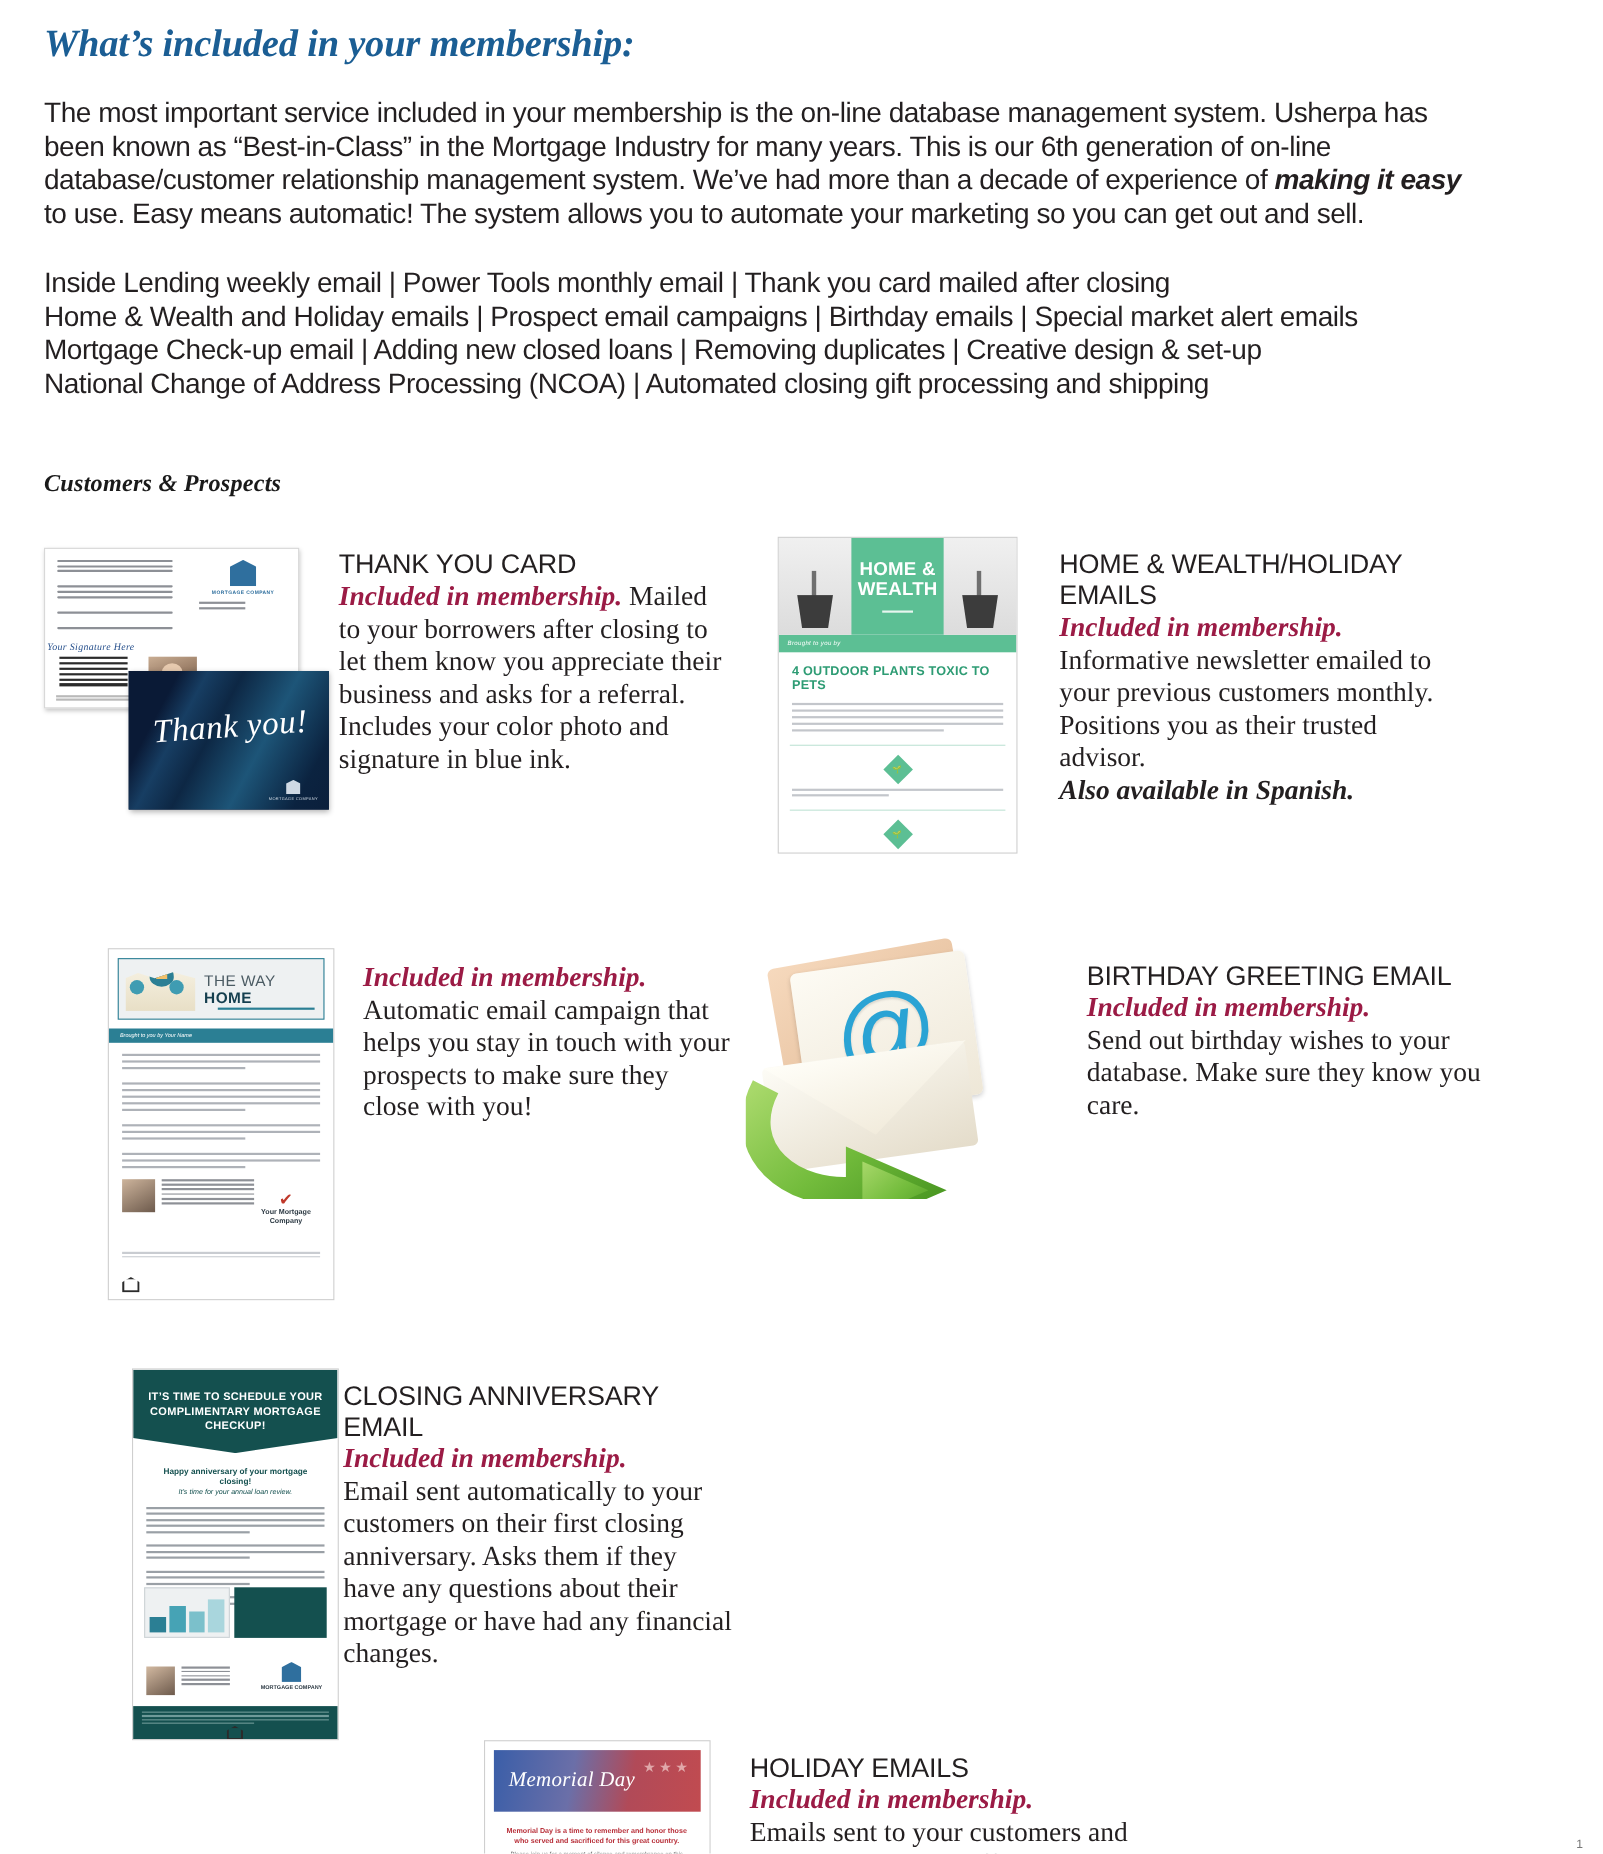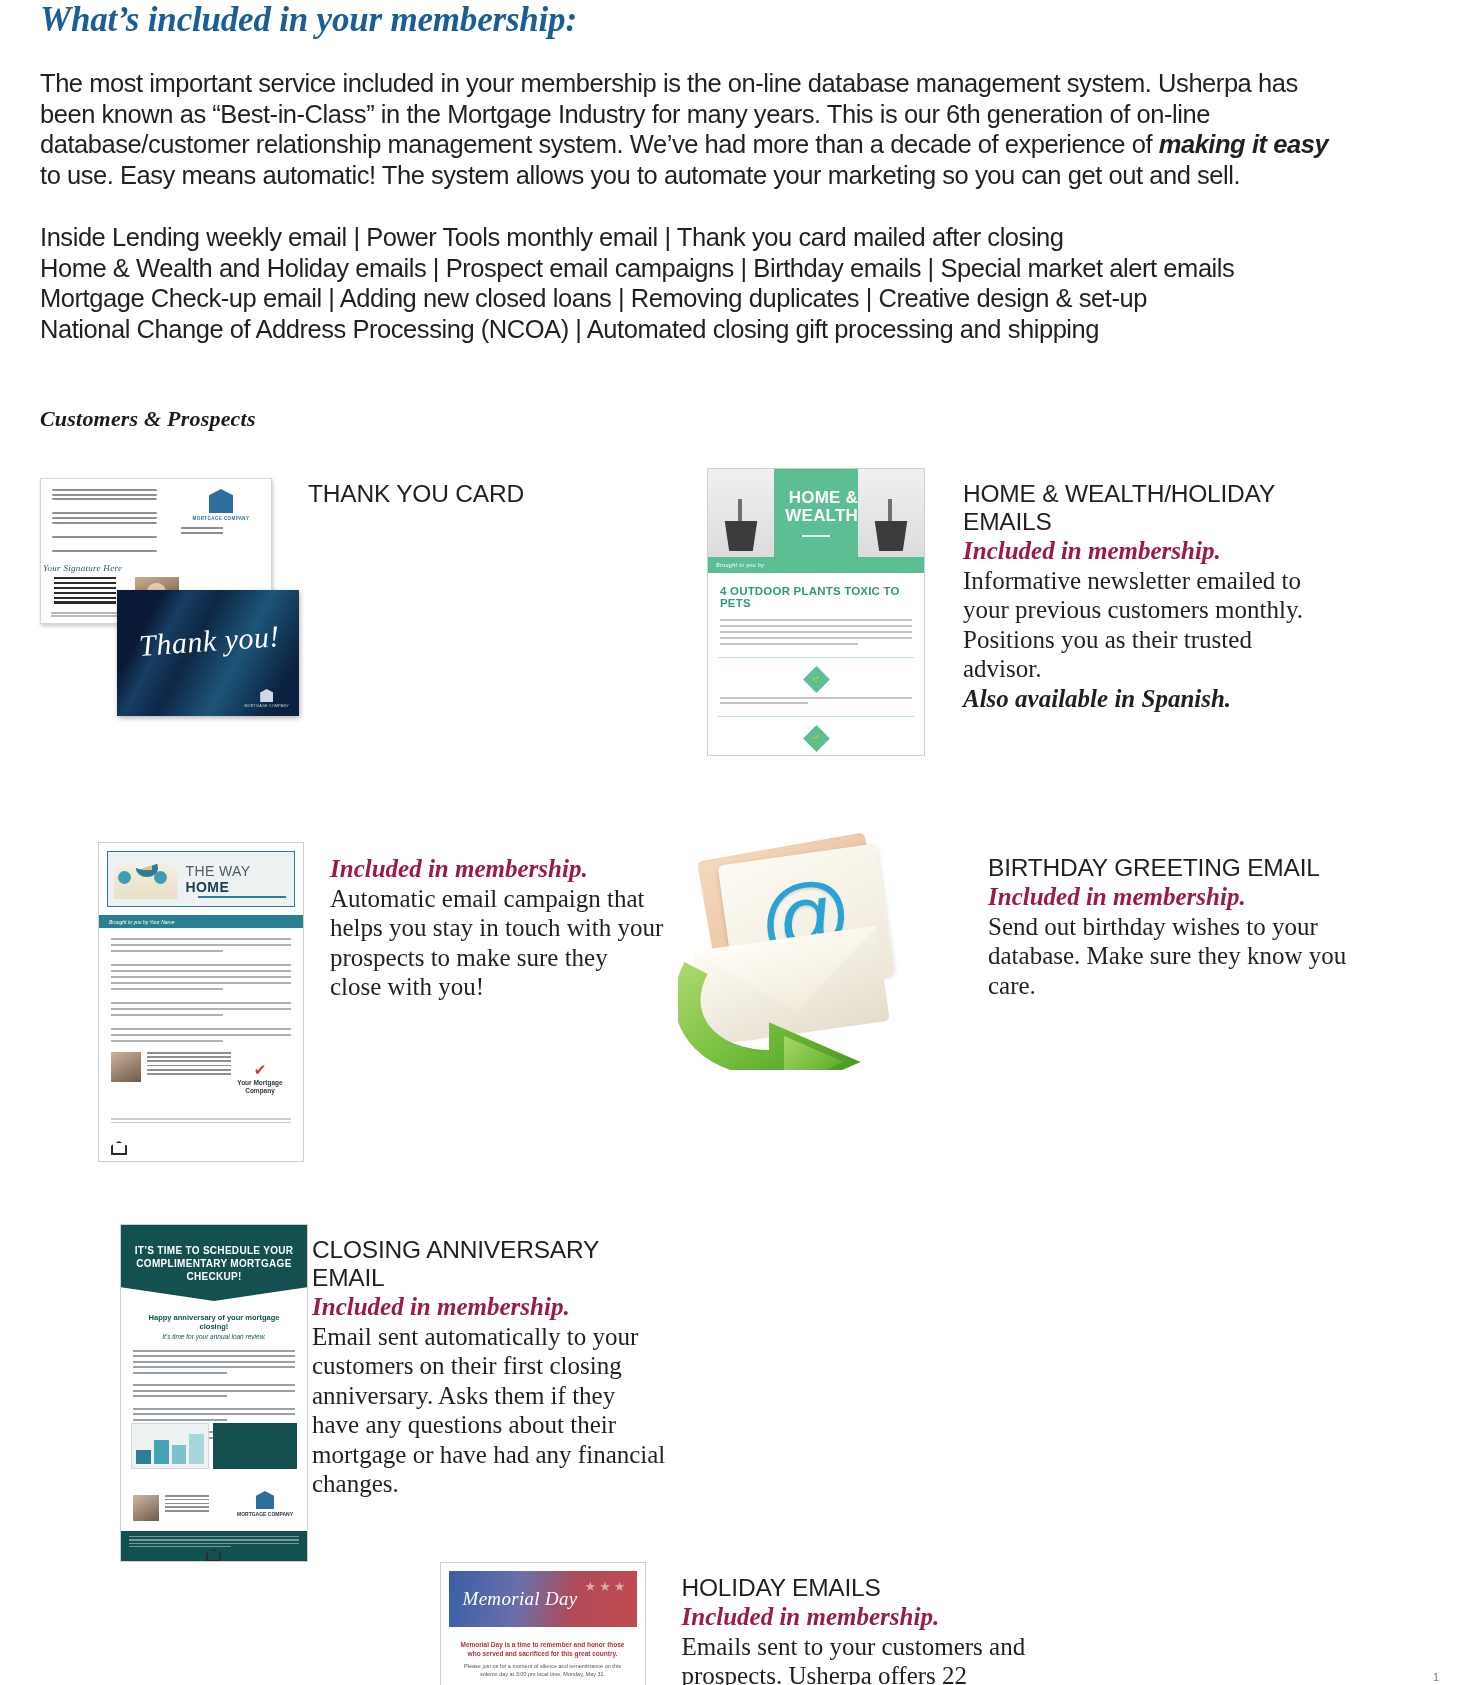--- a/index.html
+++ b/index.html
@@ -14,20 +14,21 @@
   .page { position: relative; width: 1457px; height: 1685px; padding: 0 40px; }
 
   
   .h-membership {
     font-family: "Liberation Serif", serif;
     font-weight: bold;
     font-style: italic;
     font-size: 35px;
     color: #1B5E94;
     letter-spacing: -0.2px;
+    padding-top: 20px;
   }
   .h-section {
     font-family: "Liberation Serif", serif;
     font-weight: bold;
     font-style: italic;
     font-size: 22px;
     color: #1a1a1a;
     letter-spacing: 0.2px;
   }
 
@@ -168,21 +169,21 @@
     content:""; position:absolute; left:22%; bottom:6px; width:56%; height:30px;
     background:#3c3c3c; clip-path: polygon(6% 0,94% 0,82% 100%,18% 100%);
   }
   .hw-pot::before{
     content:""; position:absolute; left:46%; bottom:34px; width:6%; height:24px; background:#6f6f6f;
   }
   .hw-mid {
     width: 84px; background: #5cbf94; color:#fff; display:flex; flex-direction:column;
     align-items:center; justify-content:center; position:relative;
   }
-  .hw-mid .ttl { font-size: 17px; font-weight: bold; line-height: 18px; text-align: right; letter-spacing:.2px;}
+  .hw-mid .ttl { font-size: 17px; font-weight: bold; line-height: 18px; text-align: center; letter-spacing:.2px;}
   .hw-mid .rule { width: 28px; height: 2px; background: #fff; margin-top: 10px; opacity:.85; }
   .hw-bar { height: 16px; background: #5cbf94; display:flex; align-items:center; padding-left:8px; }
   .hw-bar span { font-size: 5.5px; color: #fff; font-style: italic; letter-spacing:.3px; }
   .hw-h2 { padding: 12px 12px 2px; font-size: 11.5px; font-weight: bold; color: #2e9c74; letter-spacing: .2px; }
   .hw-p { padding: 8px 12px 0; }
   .hw-p i { display:block; height:2px; background:#c3c6cb; margin-bottom:4px; }
   .hw-sep { height:1px; background:#bfe3d5; margin: 12px 10px; }
   .hw-ico {
     width: 19px; height: 19px; background: #5cbf94; margin: 0 auto;
     transform: rotate(45deg); display:flex; align-items:center; justify-content:center;
@@ -427,20 +428,21 @@
           <div class="sheen"></div>
           <div class="thanks">Thank you!</div>
           <div class="mini">
             <div class="b"></div>
             <div class="t">MORTGAGE COMPANY</div>
           </div>
         </div>
       </div>
       <div class="textcol" style="width:360px;padding-top:12px;">
         <div class="item-title">THANK YOU CARD</div>
+        <div class="item-body"><span class="incl">Included in membership.</span><span> Mailed to your borrowers after closing to let them know you appreciate their business and asks for a referral. Includes your color photo and signature in blue ink.</span></div>
       </div>
     </div>
 
     <div class="cell" style="margin-left:39px;">
       <div class="thumbwrap">
         <div class="mail hw">
           <div class="hw-hero">
             <div class="hw-pot"></div>
             <div class="hw-mid">
               <div class="ttl">HOME &amp; WEALTH</div>

